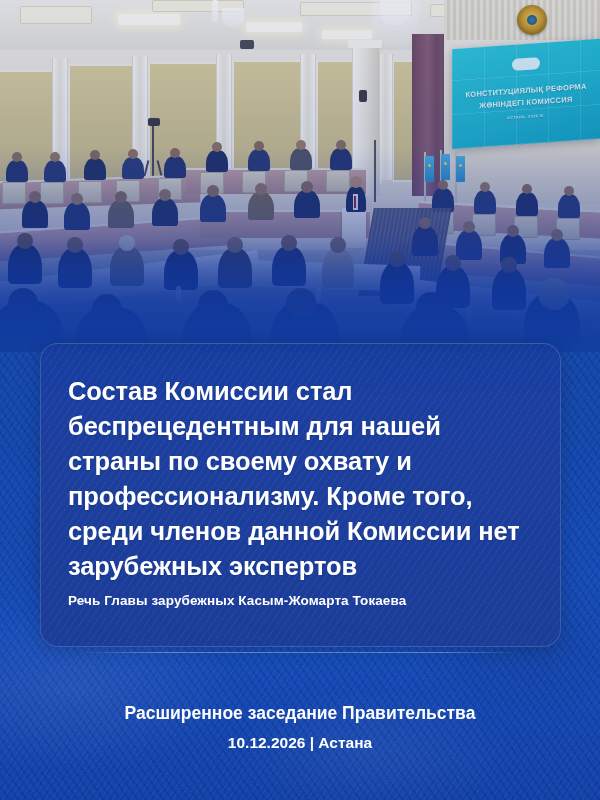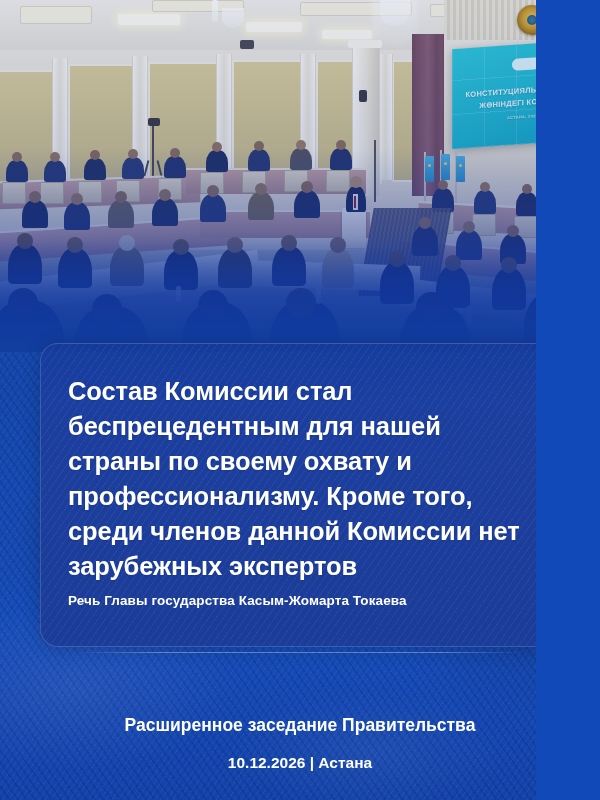--- a/index.html
+++ b/index.html
@@ -1,21 +1,21 @@
 <!DOCTYPE html>
 <html><head>
 <meta charset="utf-8">
 <style>
   html,body{margin:0;padding:0;}
   body{
     width:600px;height:800px;overflow:hidden;
     font-family:"Liberation Sans","DejaVu Sans",sans-serif;
     background:#1249b8;
   }
-  .poster{position:relative;width:536px;height:800px;overflow:hidden;background:#be185d;}
+  .poster{position:relative;width:600px;height:800px;overflow:hidden;background:#be185d;}
 
   
   .bg-blue{
     position:absolute;left:0;top:0;width:600px;height:800px;
     background:
       linear-gradient(180deg,#123f9f 0%,#1044aa 55%,#1249b8 78%,#0f3ea6 100%);
   }
   .bg-stripes{
     position:absolute;left:0;top:0;width:600px;height:800px;
     background:repeating-linear-gradient(125deg,
@@ -155,21 +155,21 @@
   }
   .attrib{
     position:absolute;left:27px;top:249px;
     color:#ffffff;font-size:13.5px;font-weight:700;letter-spacing:.1px;margin:0;
   }
 
   
   .divider{position:absolute;left:78px;top:652px;width:444px;height:1px;
      background:linear-gradient(90deg,rgba(255,255,255,0),rgba(255,255,255,.32) 18%,rgba(255,255,255,.32) 82%,rgba(255,255,255,0));}
   .footer{position:absolute;left:0;top:700px;width:600px;text-align:center;}
-  .foot-1{color:#fff;font-size:17.5px;font-weight:700;line-height:26px;margin:12px;}
+  .foot-1{color:#fff;font-size:17.5px;font-weight:700;line-height:26px;margin:0;}
   .foot-2{color:#fff;font-size:15.5px;font-weight:700;line-height:26px;margin:4px 0 0 0;}
 </style>
 </head>
 <body>
 
 <div class="poster">
 
   <div class="bg-blue"></div>
   <div class="bg-blotch"></div>
   <div class="bg-stripes"></div>
@@ -369,21 +369,21 @@
 
     <div class="photo-tint"></div>
     <div class="photo-fade"></div>
   </div>
 
   <div class="card">
     <div class="card-stripes"></div>
     <div class="card-inner">
       <p class="quote">Состав Комиссии стал беспрецедентным для нашей страны по своему охвату и профессионализму. Кроме того, среди членов данной Комиссии нет зарубежных экспертов</p>
     </div>
-    <p class="attrib">Речь Главы государства Касым-Жомарта Токаева</p>
+    <p class="attrib">Речь Главы зарубежных Касым-Жомарта Токаева</p>
   </div>
 
   <div class="divider"></div>
   <div class="footer">
     <p class="foot-1">Расширенное заседание Правительства</p>
     <p class="foot-2">10.12.2026 | Астана</p>
   </div>
 
 </div>
 

